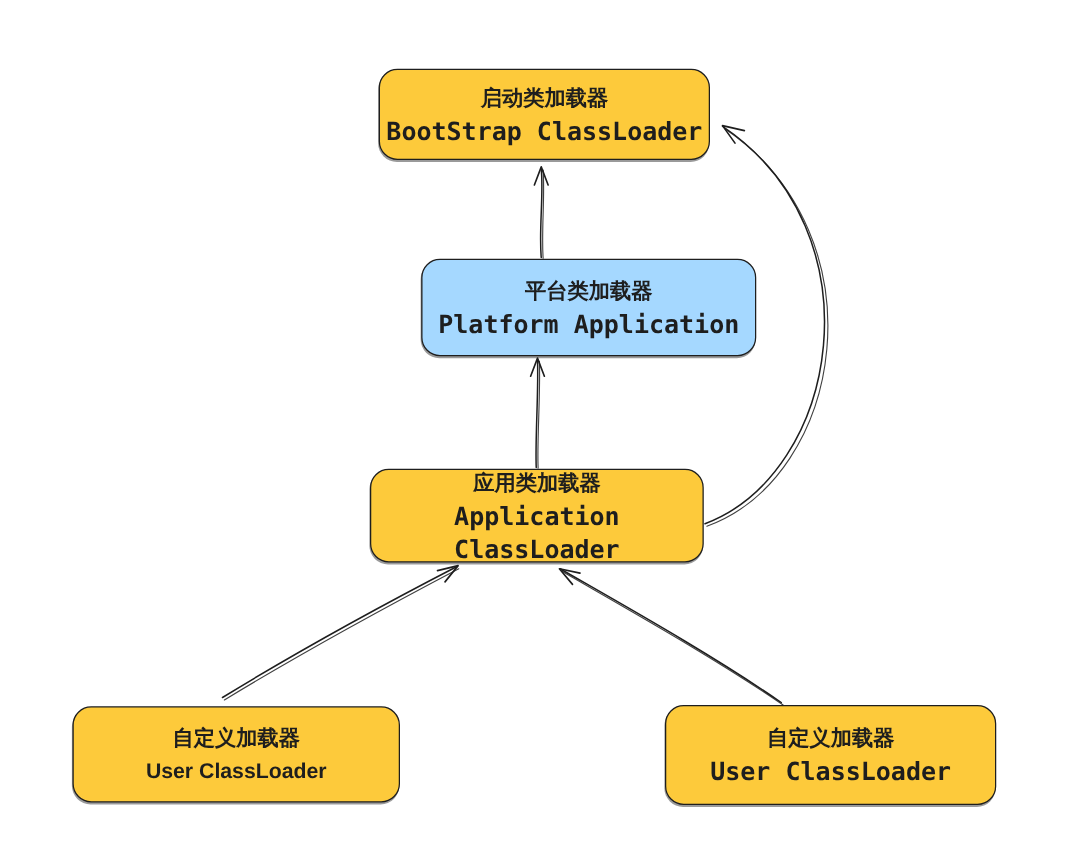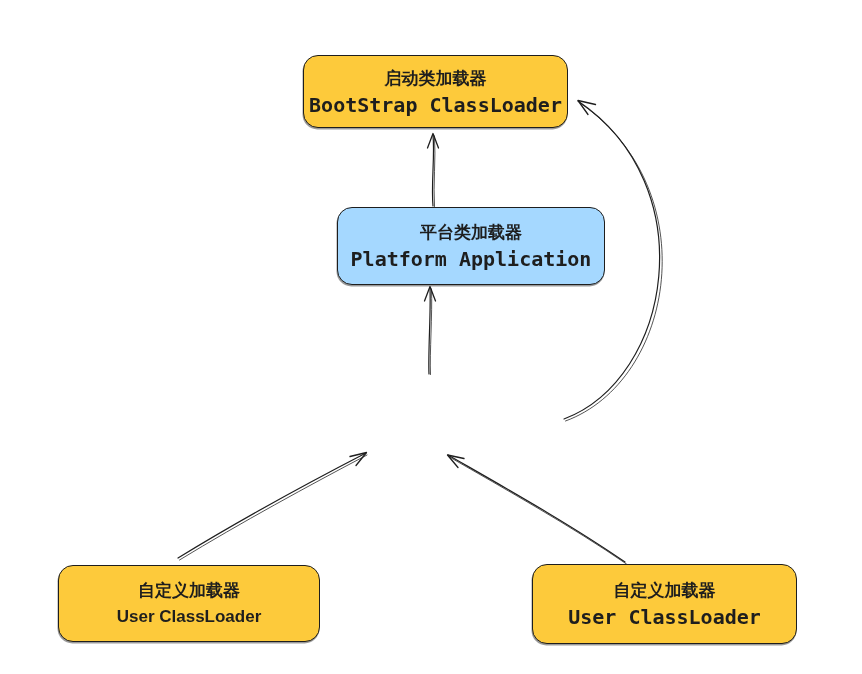--- a/index.html
+++ b/index.html
@@ -84,20 +84,24 @@
   <div class="node fill-yellow" id="node-bootstrap">
     <span class="zh">启动类加载器</span>
     <span class="en-mono">BootStrap ClassLoader</span>
   </div>
 
   <div class="node fill-blue" id="node-platform">
     <span class="zh">平台类加载器</span>
     <span class="en-mono">Platform Application</span>
   </div>
 
+  <div class="node fill-yellow" id="node-application">
+    <span class="zh">应用类加载器</span>
+    <span class="en-mono">Application ClassLoader</span>
+  </div>
 
   <div class="node fill-yellow" id="node-user-left">
     <span class="zh">自定义加载器</span>
     <span class="en-sans">User ClassLoader</span>
   </div>
 
   <div class="node fill-yellow" id="node-user-right">
     <span class="zh">自定义加载器</span>
     <span class="en-mono">User ClassLoader</span>
   </div>

